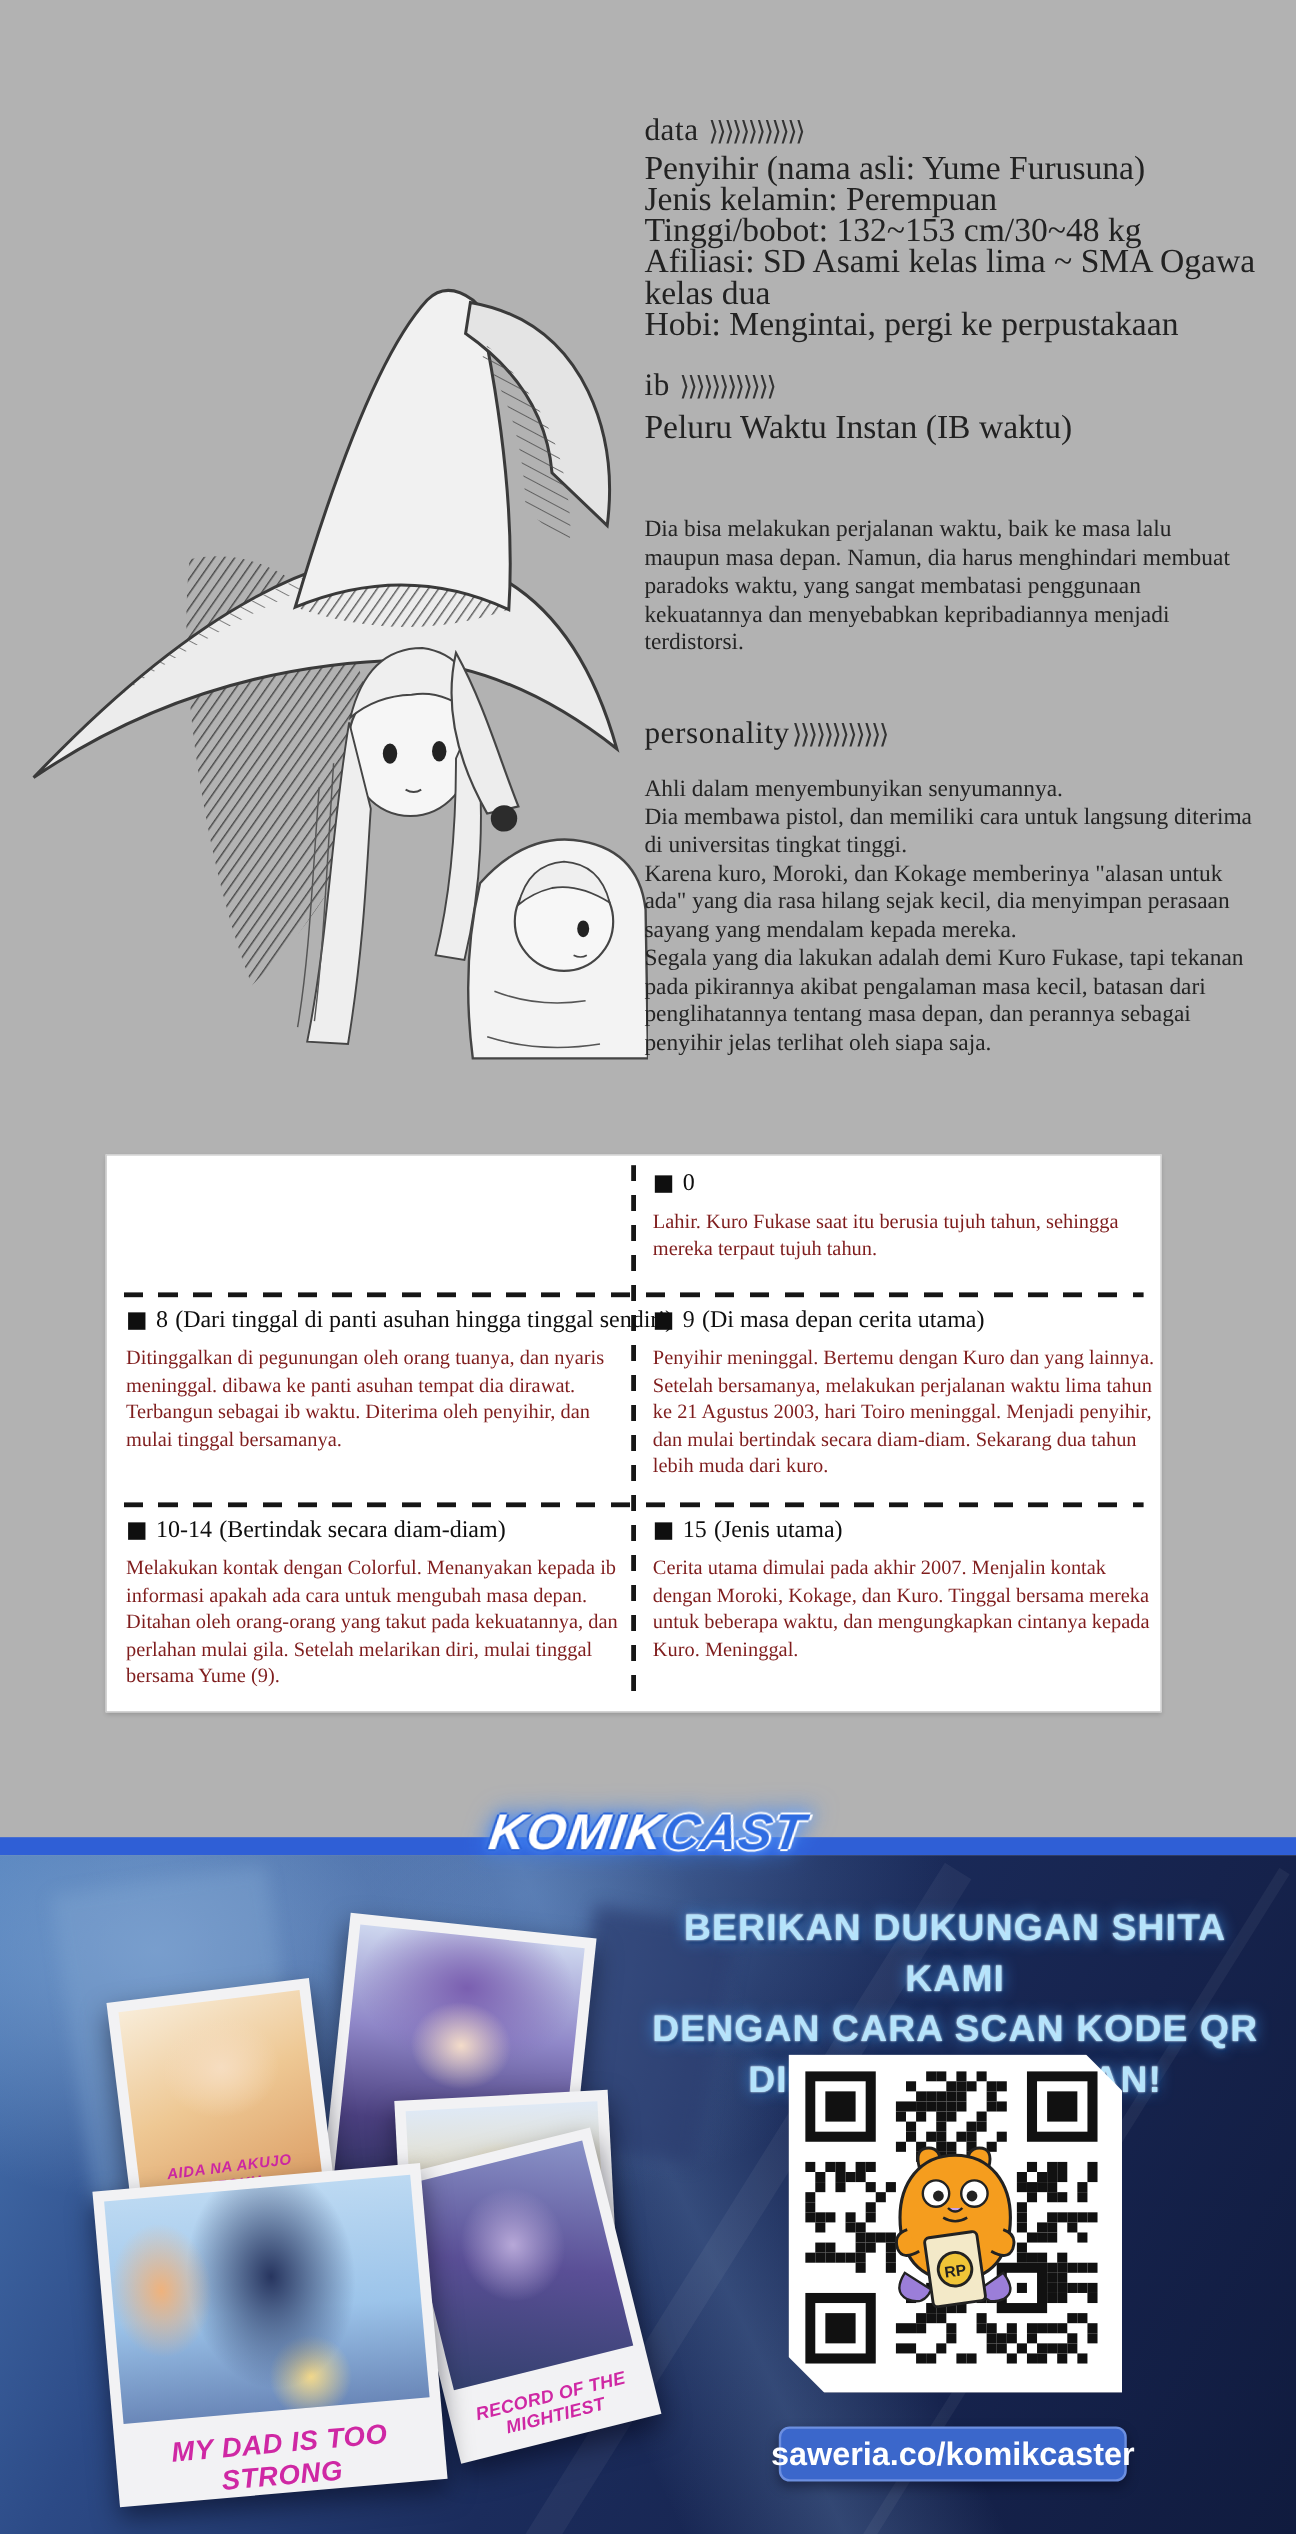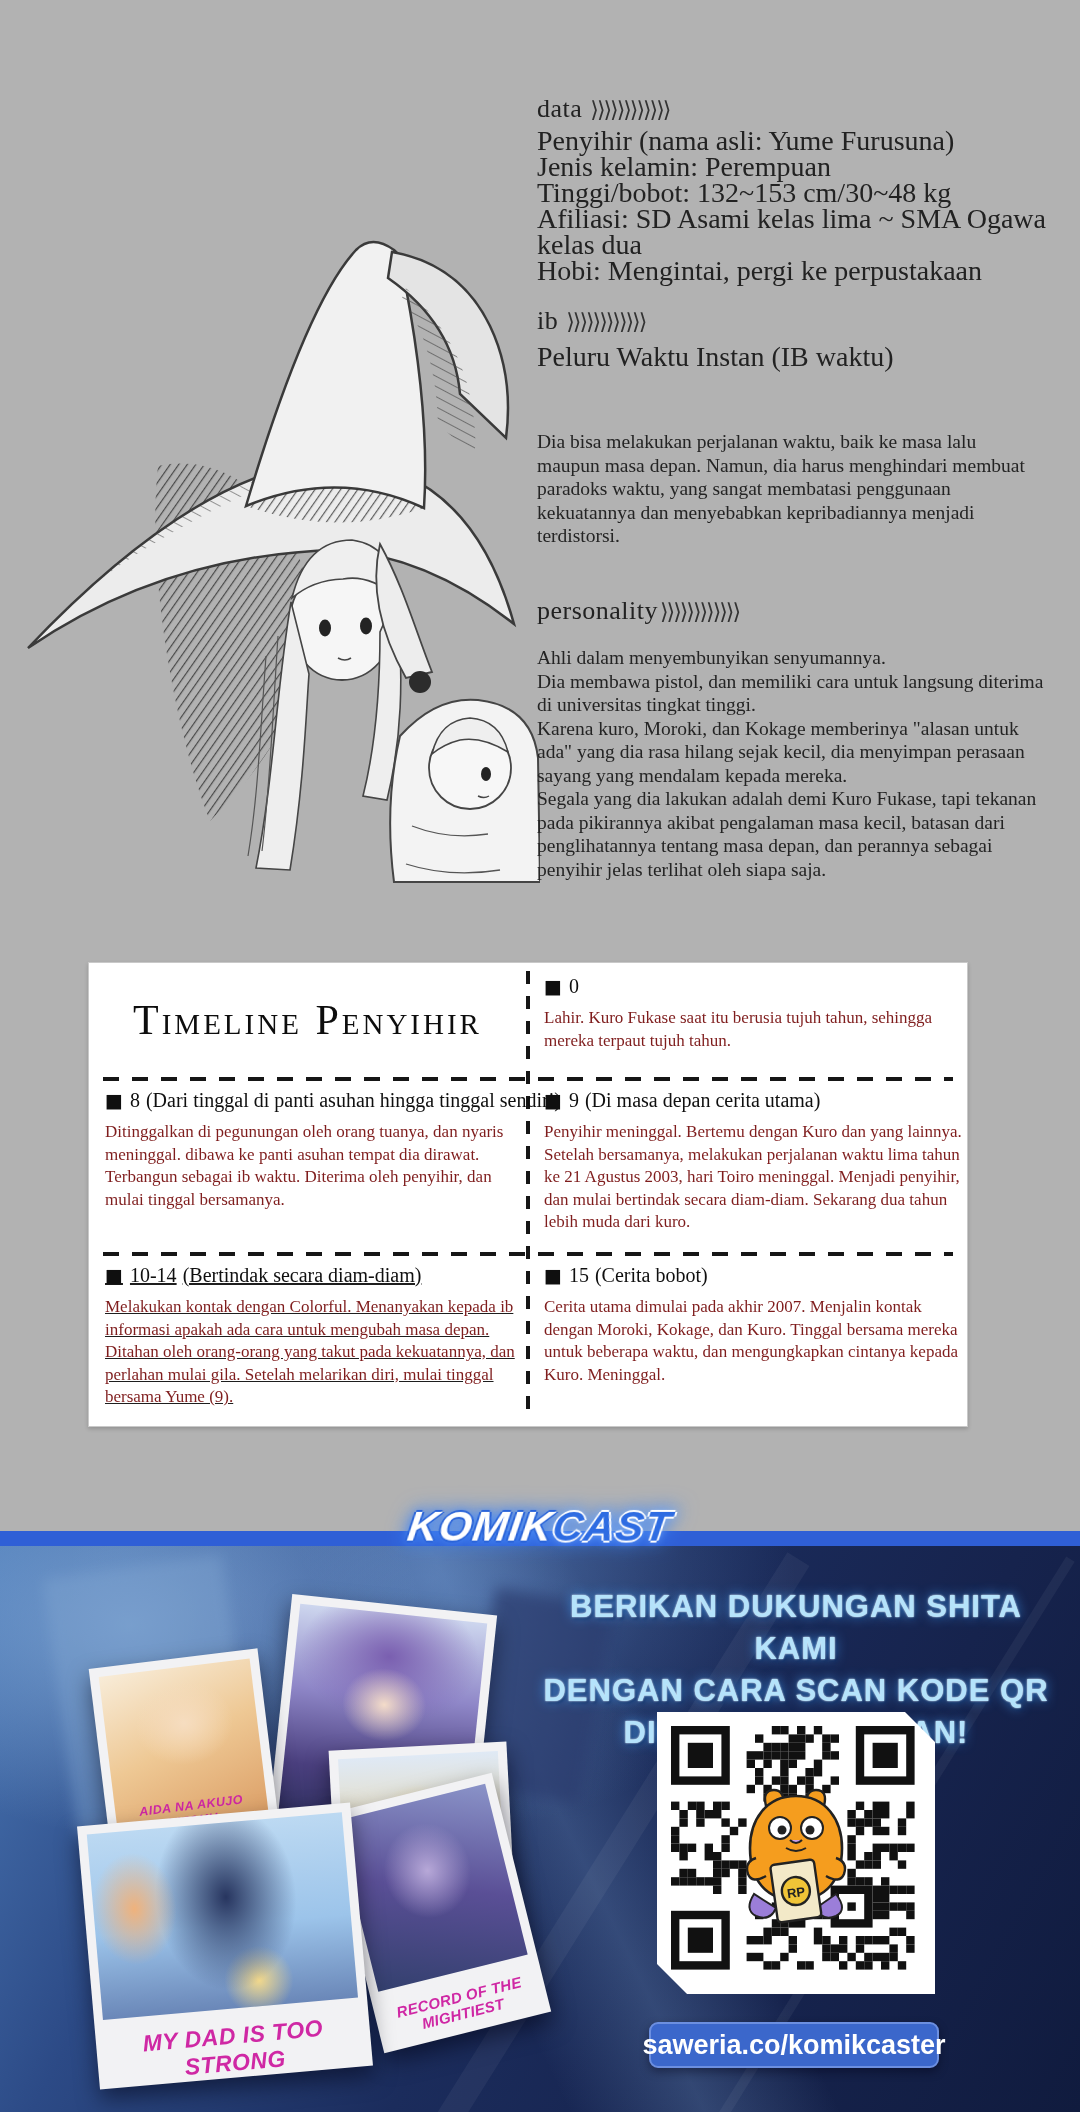--- a/index.html
+++ b/index.html
@@ -36,21 +36,21 @@
               display:flex; align-items:center; justify-content:center;
               font-variant:small-caps; font-size:42px; letter-spacing:3px; color:#0d0d0d; }
   .entry { position:absolute; }
   .entry .ehead { font-size:20px; color:#0f0f0f; white-space:nowrap; }
   .entry .ehead .mk { font-family:"DejaVu Sans", sans-serif; font-size:19px; margin-right:7px; }
   .entry .ehead .lbl { margin-left:6px; }
   .entry .ebody { margin-top:9px; font-size:17px; line-height:22.5px; color:#7f1d1d; }
   #e0  { left:455px; top:12px;  width:412px; }
   #e8  { left:16px;  top:126px; width:408px; }
   #e9  { left:455px; top:126px; width:420px; }
-  #e10 { left:16px;  top:301px; width:414px;text-decoration:underline; }
+  #e10 { left:16px;  top:301px; width:414px; }
   #e15 { left:455px; top:301px; width:420px; }
 
   
   #stripe { position:absolute; left:0; top:1531px; width:1080px; height:15px; background:#2f5fd6; }
   #logo { position:absolute; left:0; top:1503px; width:1080px; text-align:center; z-index:30;
           font-family:"Liberation Sans", sans-serif; font-style:italic; font-weight:900;
           font-size:42px; letter-spacing:1px; }
   #logo .lwrap { display:inline-block; transform:skewX(-8deg);
           filter:drop-shadow(0 0 10px rgba(60,130,246,.95)); }
   #logo .p1 { color:#ffffff;
@@ -188,21 +188,20 @@
   </div>
   <div class="col para" id="pers-para">Ahli dalam menyembunyikan senyumannya.
 Dia membawa pistol, dan memiliki cara untuk langsung diterima di universitas tingkat tinggi.
 Karena kuro, Moroki, dan Kokage memberinya "alasan untuk ada" yang dia rasa hilang sejak kecil, dia menyimpan perasaan sayang yang mendalam kepada mereka.
 Segala yang dia lakukan adalah demi Kuro Fukase, tapi tekanan pada pikirannya akibat pengalaman masa kecil, batasan dari penglihatannya tentang masa depan, dan perannya sebagai penyihir jelas terlihat oleh siapa saja.</div>
 
   <div id="tbox">
     <div class="vdash"></div>
     <div class="hdash" id="hdash1"></div>
     <div class="hdash" id="hdash2"></div>
-    <div id="tl-title">Timeline Penyihir</div>
 
     <div class="entry" id="e0">
       <div class="ehead">
         <span class="mk">■</span><span>0</span><span class="lbl"></span>
       </div>
       <div class="ebody">Lahir. Kuro Fukase saat itu berusia tujuh tahun, sehingga mereka terpaut tujuh tahun.</div>
     </div>
 
     <div class="entry" id="e8">
       <div class="ehead">
@@ -220,21 +219,21 @@
 
     <div class="entry" id="e10">
       <div class="ehead">
         <span class="mk">■</span><span>10-14</span><span class="lbl">(Bertindak secara diam-diam)</span>
       </div>
       <div class="ebody">Melakukan kontak dengan Colorful. Menanyakan kepada ib informasi apakah ada cara untuk mengubah masa depan. Ditahan oleh orang-orang yang takut pada kekuatannya, dan perlahan mulai gila. Setelah melarikan diri, mulai tinggal bersama Yume (9).</div>
     </div>
 
     <div class="entry" id="e15">
       <div class="ehead">
-        <span class="mk">■</span><span>15</span><span class="lbl">(Cerita bobot)</span>
+        <span class="mk">■</span><span>15</span><span class="lbl">(Jenis utama)</span>
       </div>
       <div class="ebody">Cerita utama dimulai pada akhir 2007. Menjalin kontak dengan Moroki, Kokage, dan Kuro. Tinggal bersama mereka untuk beberapa waktu, dan mengungkapkan cintanya kepada Kuro. Meninggal.</div>
     </div>
   </div>
 
   <div id="stripe"></div>
   <div id="logo">
     <span class="lwrap"><span class="p1">KOMIK</span><span class="p2">CAST</span></span>
   </div>
 

